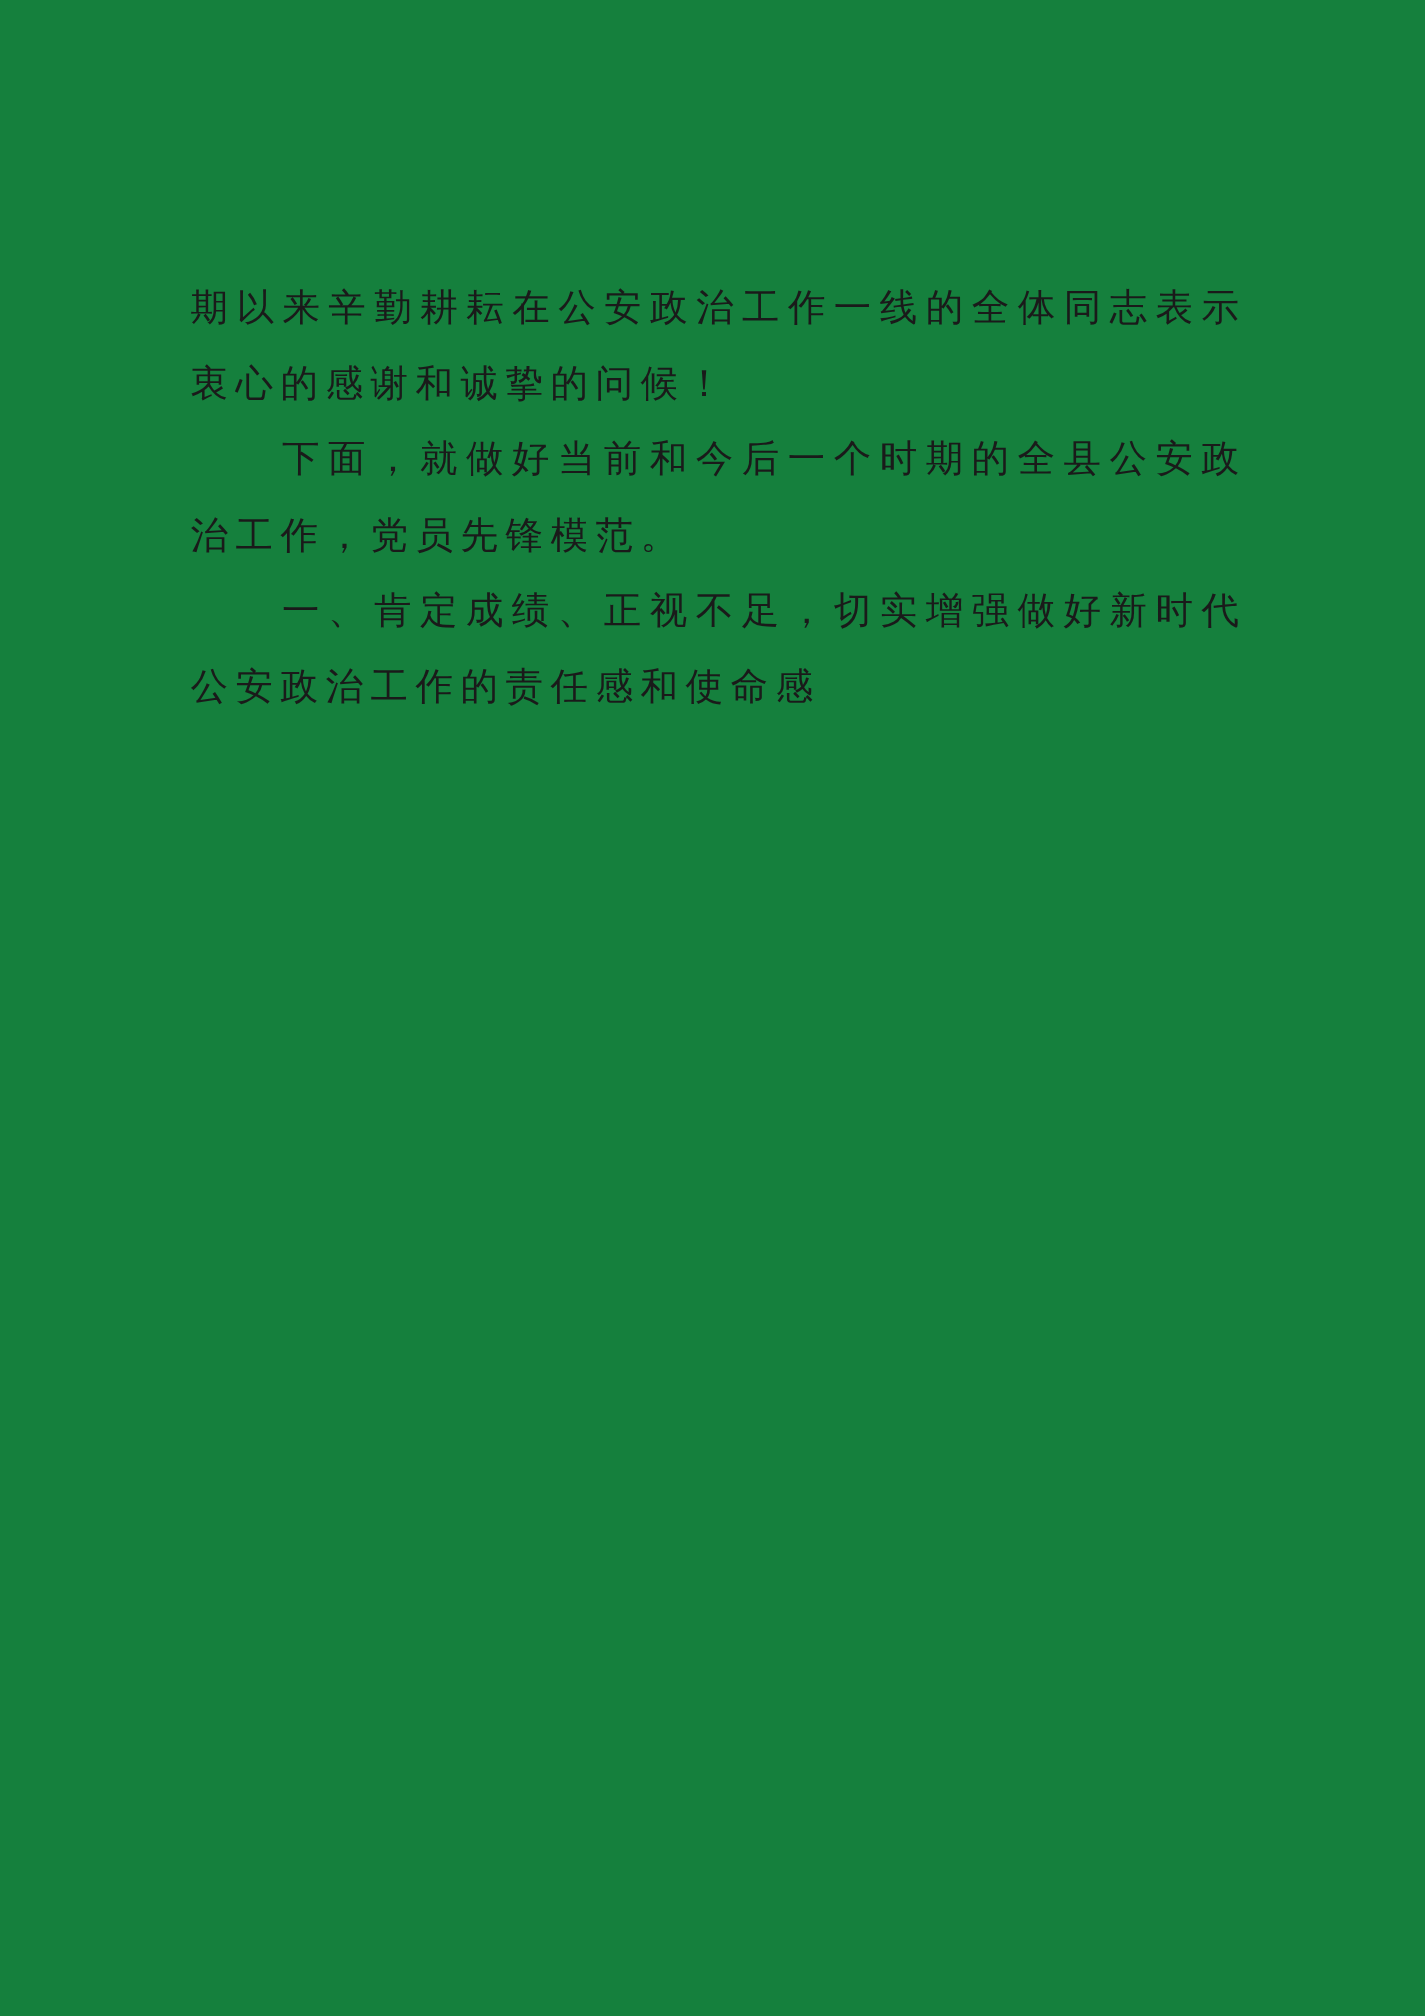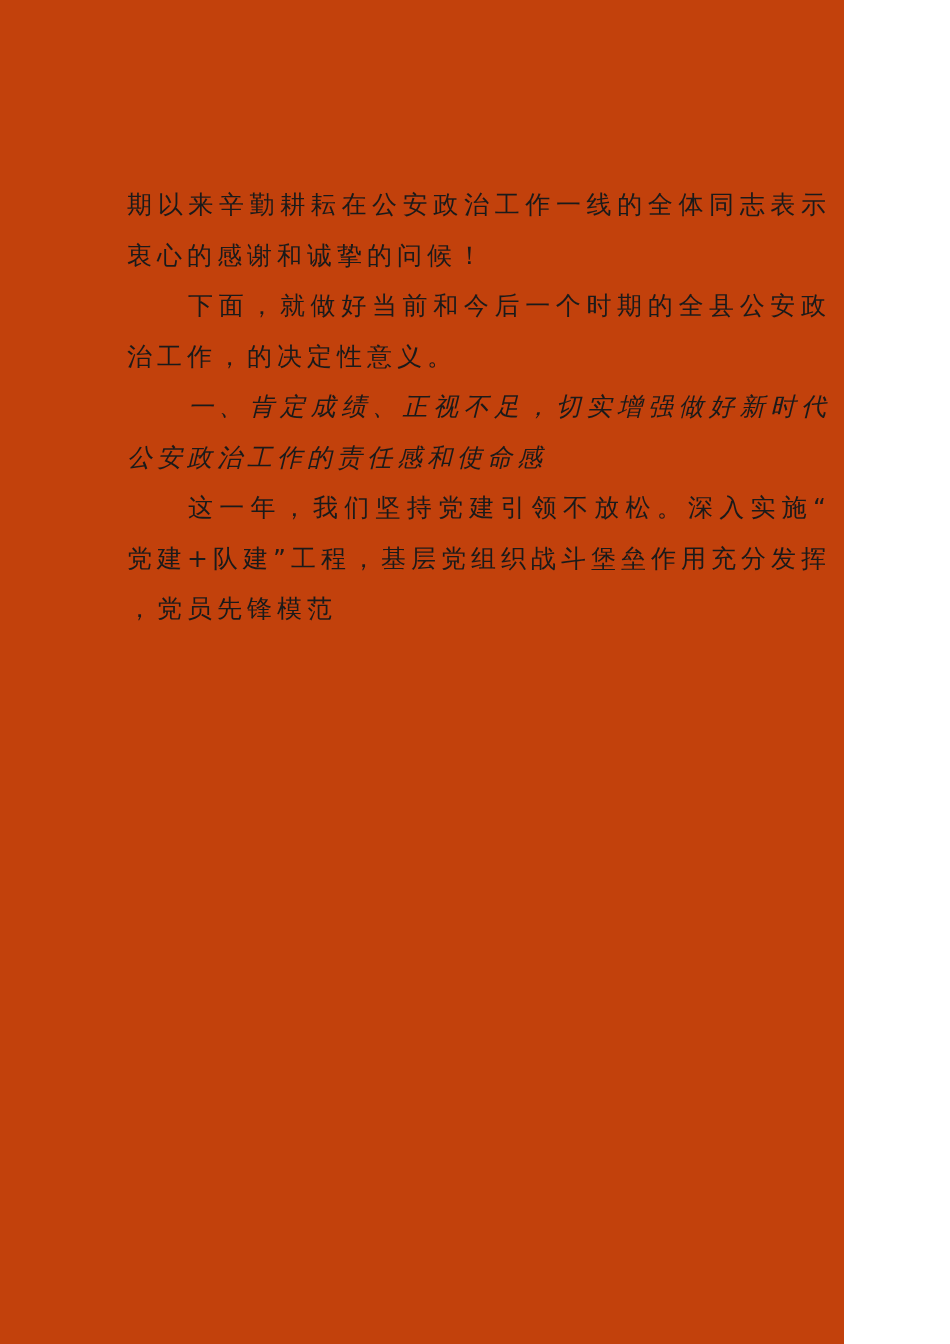--- a/index.html
+++ b/index.html
@@ -12,23 +12,23 @@
       height: 1344px;
       position: relative;
       overflow: hidden;
       font-family: "DejaVu Sans", "Liberation Sans", sans-serif;
       color: #1a1a1a;
     }
     .page {
       position: absolute;
       left: 0;
       top: 0;
-      width: 844px;
+      width: 950px;
       height: 1344px;
-      background: #c2410c;
+      background: #15803d;
     }
     .body-text {
       position: absolute;
       left: 127px;
       top: 180px;
       width: 704px;
     }
     .para {
       margin: 0;
       font-size: 25px;
@@ -37,26 +37,24 @@
       text-align: justify;
       text-justify: inter-character;
       word-break: break-all;
       line-break: anywhere;
     }
     .para.indent {
       text-indent: 61px;
     }
     .para.heading {
       text-indent: 61px;
-      font-style: italic;
     }
   </style>
 </head>
 <body>
 
 <div class="page">
   <div class="body-text">
     <p class="para">期以来辛勤耕耘在公安政治工作一线的全体同志表示衷心的感谢和诚挚的问候！</p>
-    <p class="para indent">下面，就做好当前和今后一个时期的全县公安政治工作，的决定性意义。</p>
+    <p class="para indent">下面，就做好当前和今后一个时期的全县公安政治工作，党员先锋模范。</p>
     <p class="para heading">一、肯定成绩、正视不足，切实增强做好新时代公安政治工作的责任感和使命感</p>
-    <p class="para indent">这一年，我们坚持党建引领不放松。深入实施“党建+队建”工程，基层党组织战斗堡垒作用充分发挥，党员先锋模范</p>
   </div>
 </div>
 
 </body></html>

